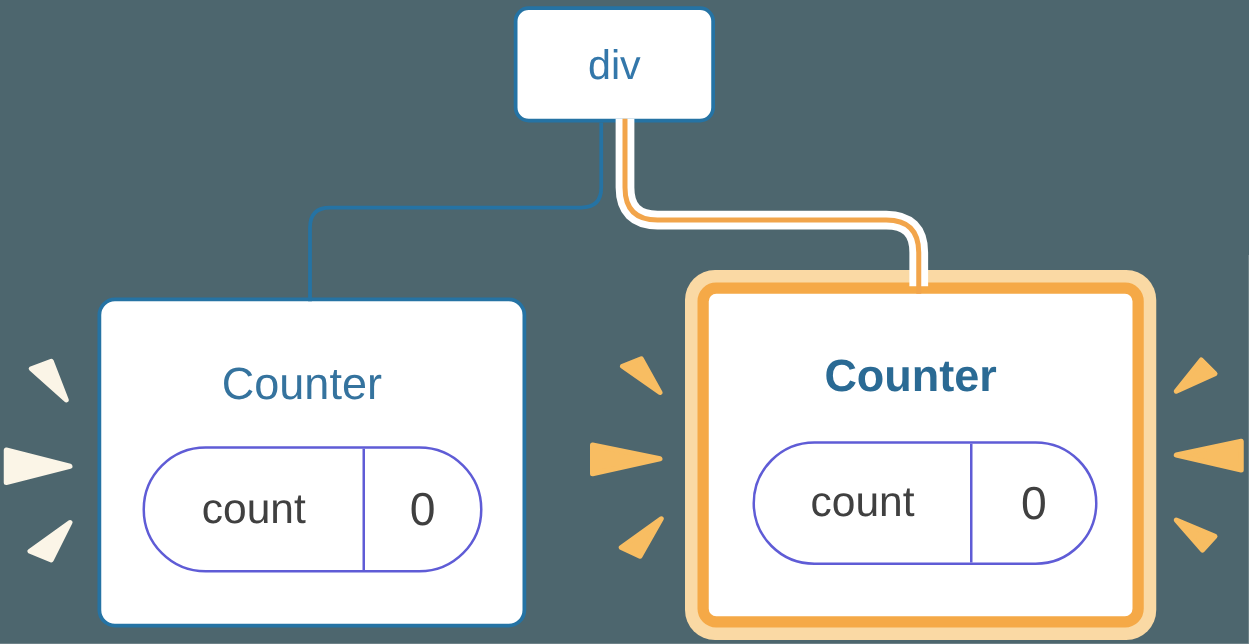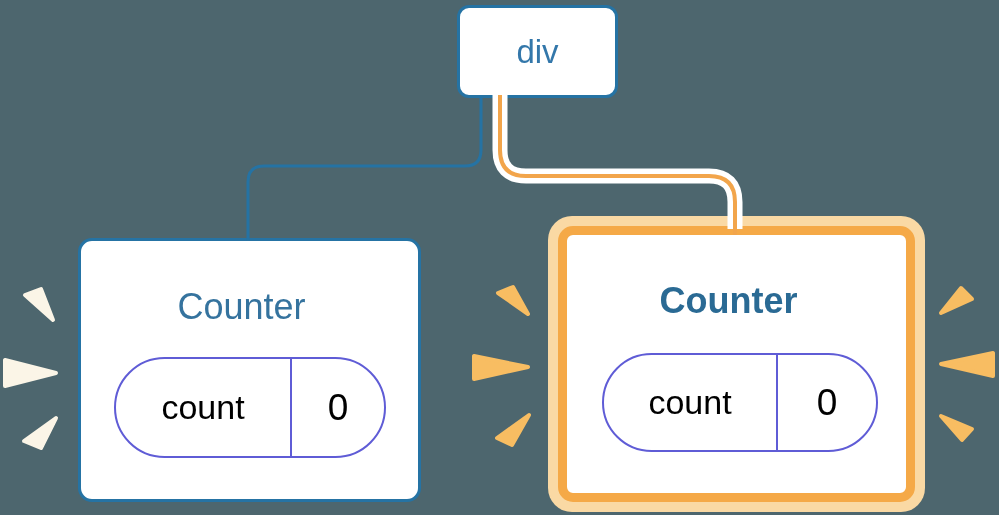--- a/index.html
+++ b/index.html
@@ -9,21 +9,21 @@
     background:#4D666E;
     font-family:"Liberation Sans", sans-serif;
     overflow:hidden;
   }
   
   .root-node{
     position:absolute;left:411px;top:5px;width:161px;height:93px;
     background:#FFFFFF;border:3px solid #2573A4;border-radius:12px;
     display:flex;align-items:center;justify-content:center;
     box-sizing:border-box;
-    font-size:33px;font-weight:500;color:#3377AA;margin-left:46px;
+    font-size:33px;font-weight:500;color:#3377AA;
   }
   
   .card-left{
     position:absolute;left:78px;top:238px;width:343px;height:264px;
     background:#FFFFFF;border:3px solid #2573A4;border-radius:14px;
     box-sizing:border-box;
   }
   .card-title{
     position:absolute;left:0;right:16px;text-align:center;
     font-size:36px;line-height:40px;
@@ -39,21 +39,21 @@
   .card-right{
     position:relative;width:100%;height:100%;
     background:#FFFFFF;border:9px solid #F5A947;border-radius:15px;
     box-sizing:border-box;
   }
   
   .pill{
     position:absolute;display:flex;align-items:stretch;
     border:2px solid #5F5CD6;border-radius:52px;
     box-sizing:border-box;background:#FFFFFF;
-    color:#000000;
+    color:#404040;
   }
   .pill-left{left:33px;top:116px;width:272px;height:101px;}
   .pill-right{left:35px;top:118px;width:276px;height:99px;}
   .pill-key{
     display:flex;align-items:center;justify-content:center;
     border-right:2px solid #5F5CD6;
     font-size:34px;
   }
   .pill-left .pill-key{width:174px;}
   .pill-right .pill-key{width:172px;}

